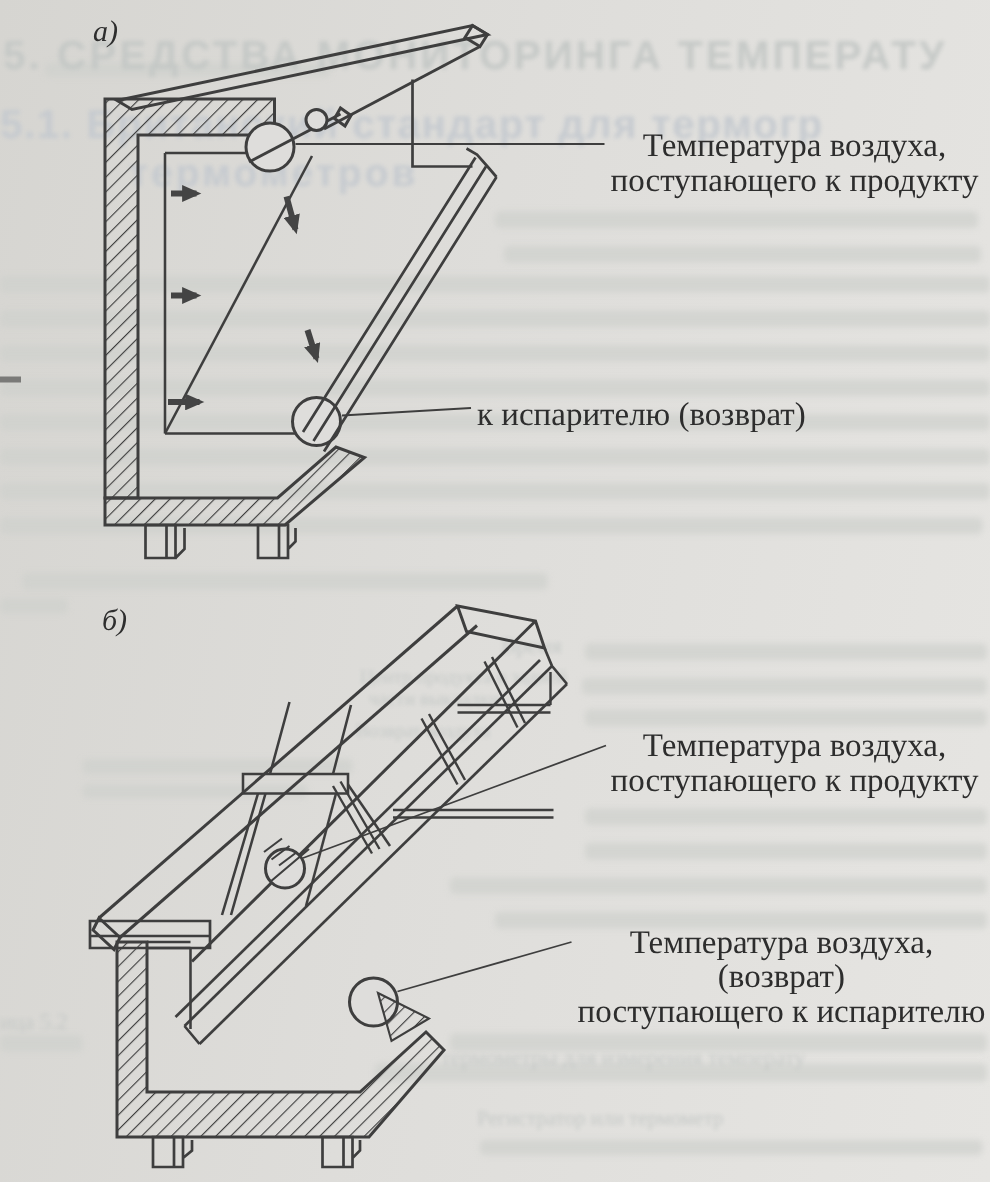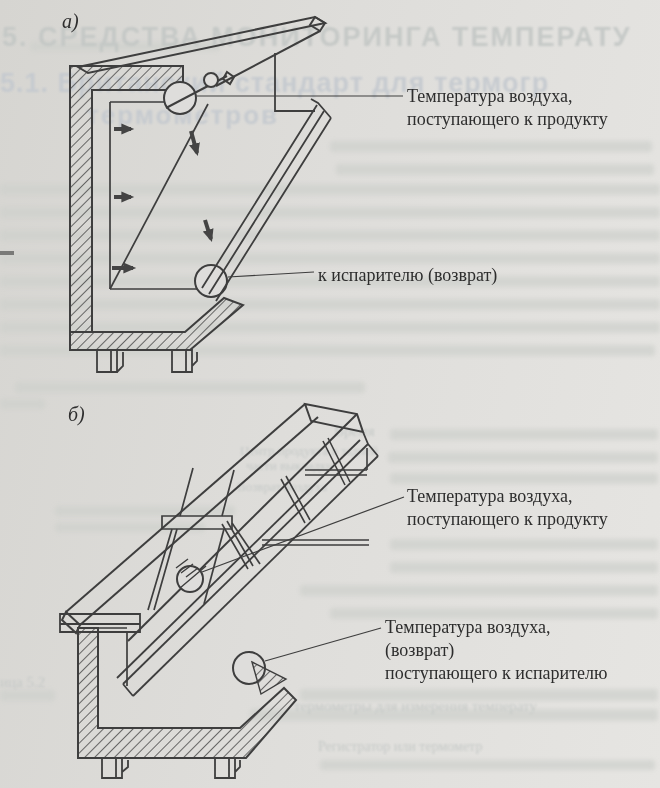--- a/index.html
+++ b/index.html
@@ -19,21 +19,21 @@
   .ghost-small{font-family:"Liberation Serif",serif;}
   .smudge{position:absolute;background:#cfd1cd;filter:blur(2.2px);border-radius:3px;opacity:.75;}
   .edge-dash{position:absolute;background:#7a7a78;filter:blur(.5px);}
   
   svg.art{position:absolute;left:0;top:0;}
   
   .marker{
     position:absolute;font-style:italic;font-size:20px;color:#2e2e2e;
   }
   .callout{
-    position:absolute;font-size:18px;line-height:23px;color:#2d2d2d;white-space:nowrap;
+    position:absolute;font-size:22px;line-height:23px;color:#2d2d2d;white-space:nowrap;text-align:center;
   }
 </style>
 </head>
 <body>
 
 <div class="page">
 
   <div class="ghost">
     <div id="ghost-bars">
         <div class="smudge" style="left: 330px; top: 141px; width: 322px; height: 11px;"></div>

